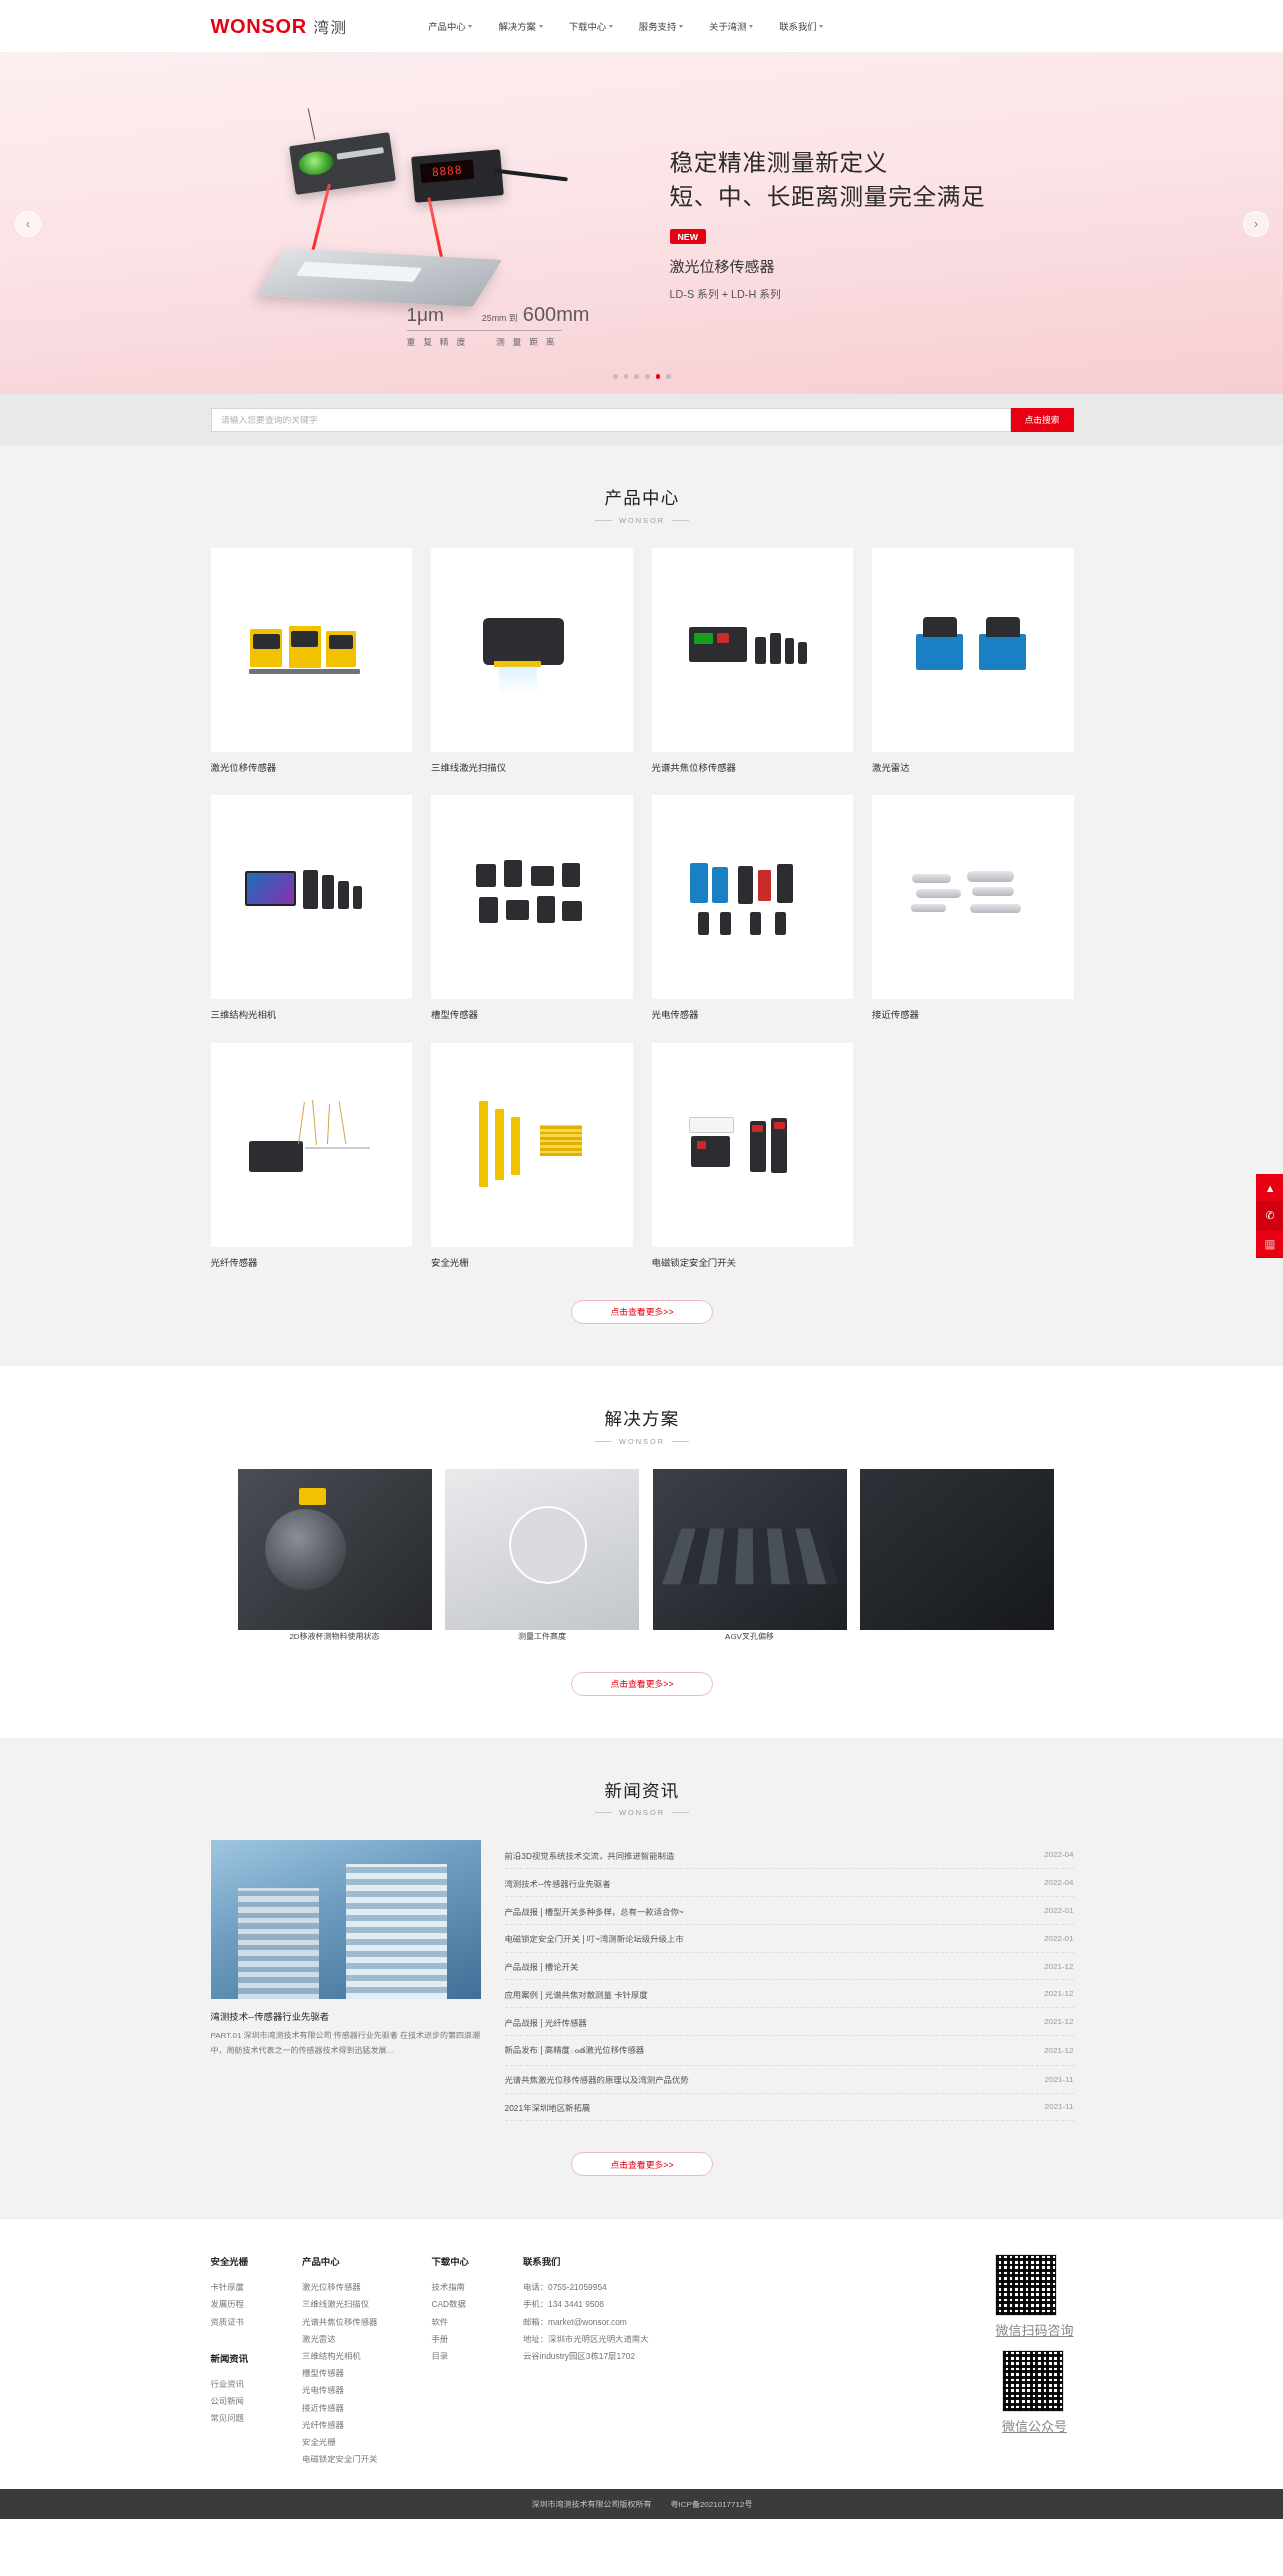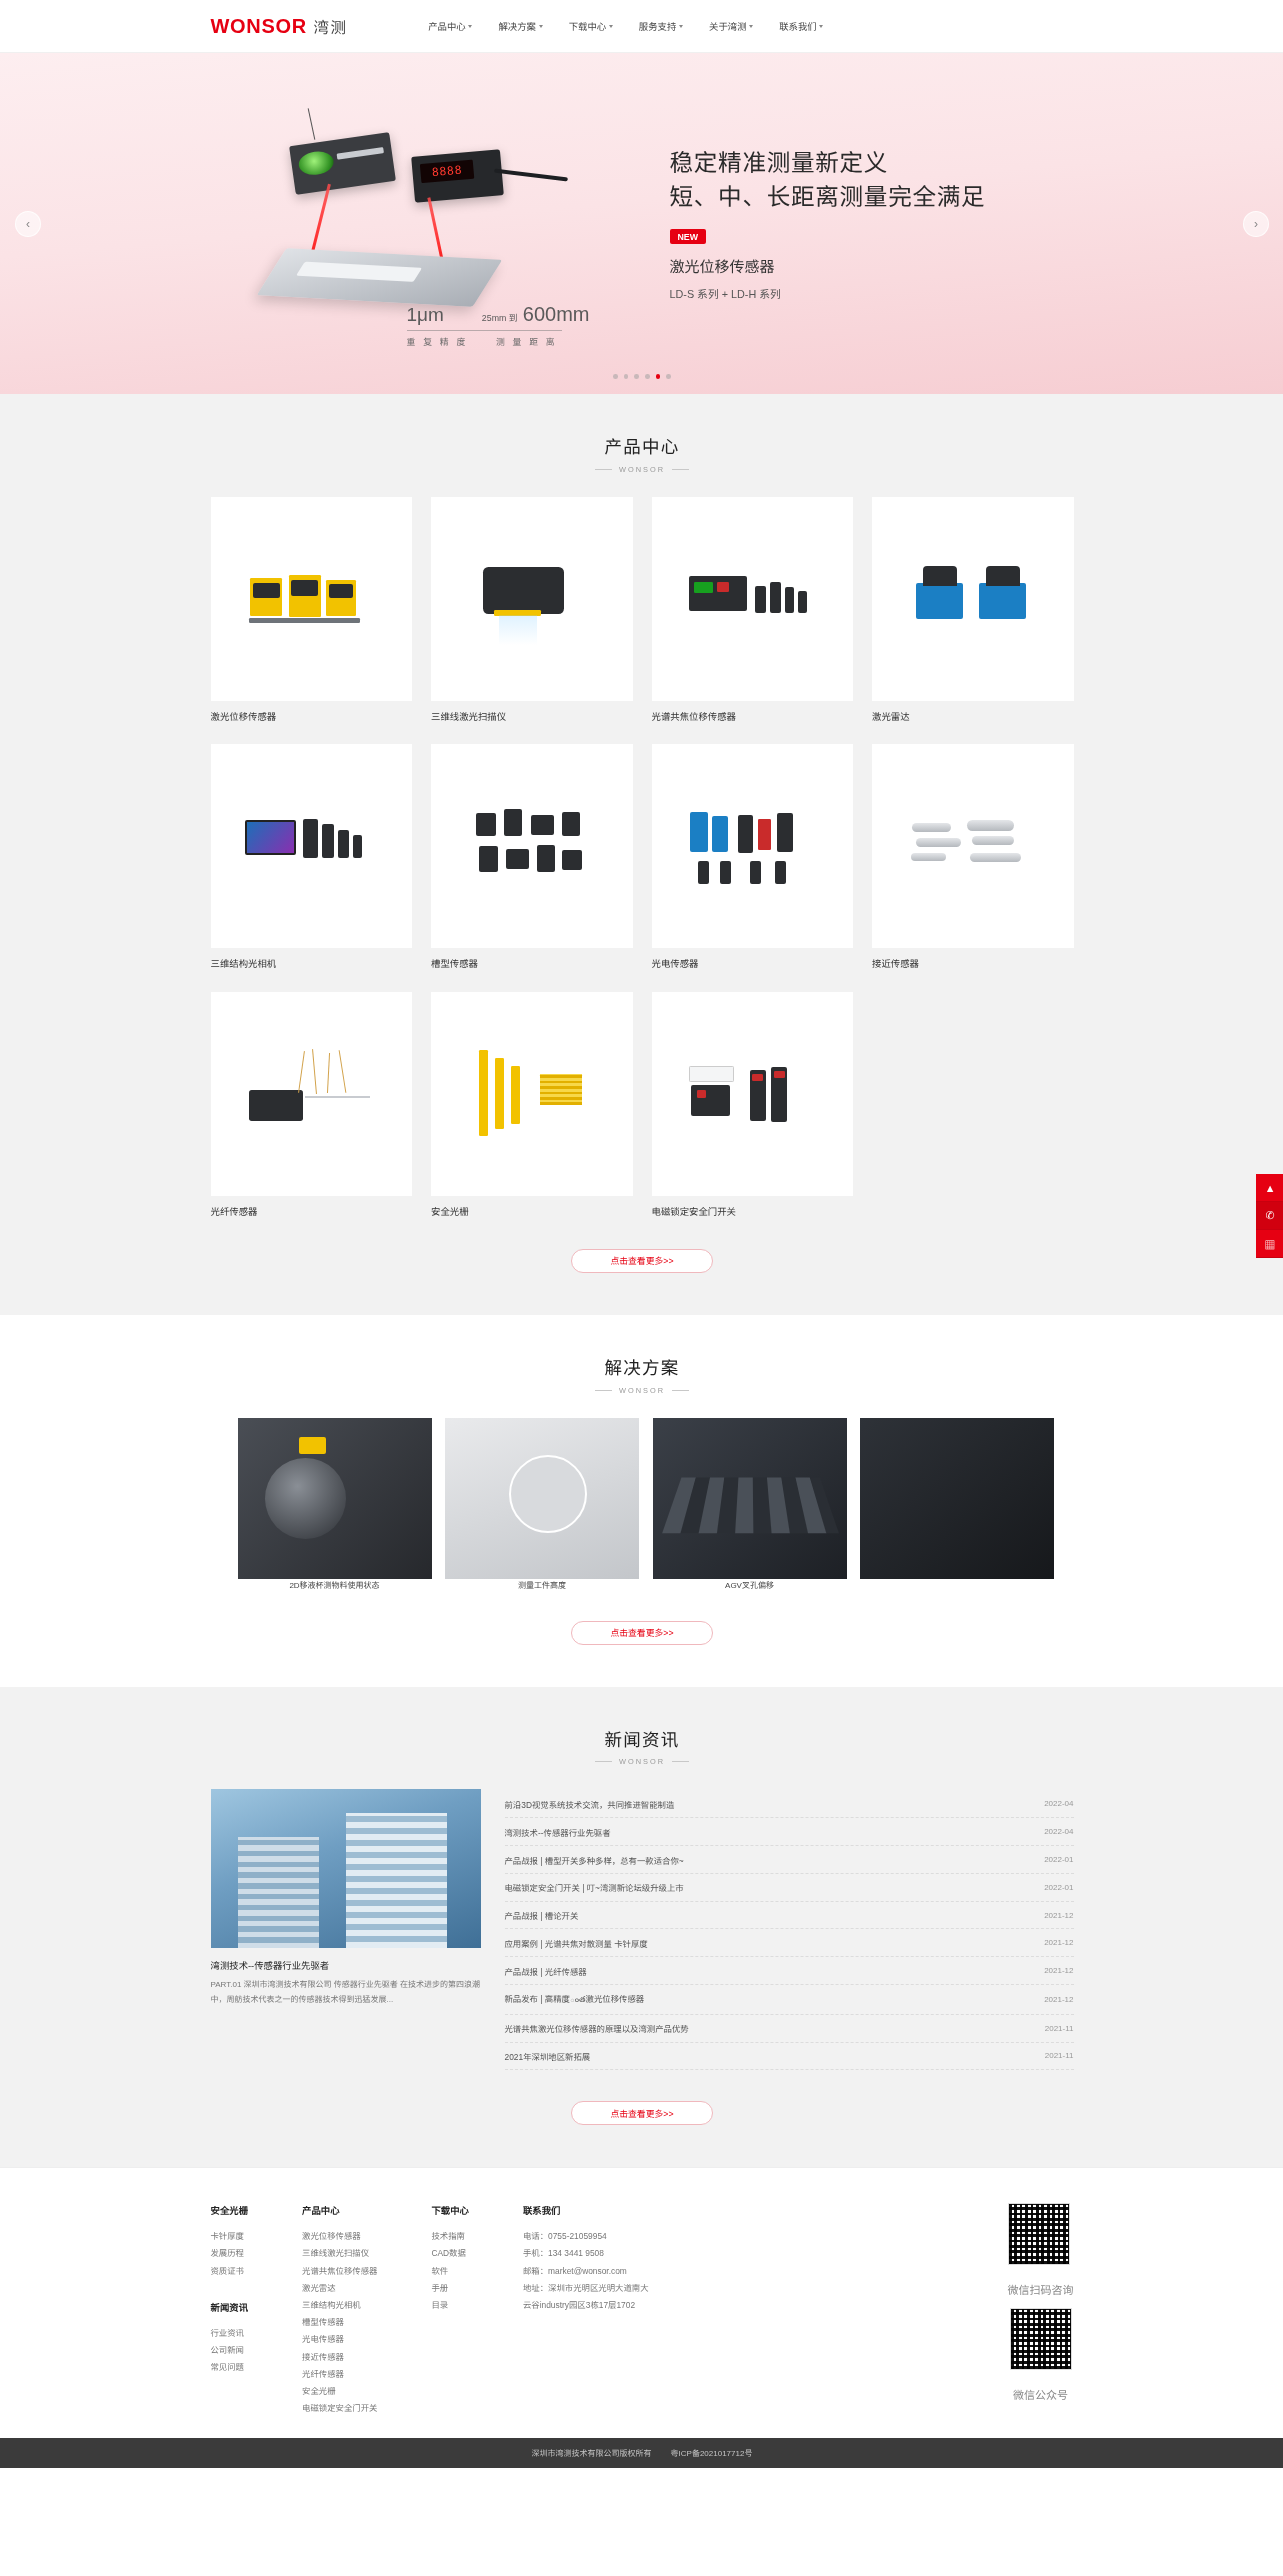--- a/index.html
+++ b/index.html
@@ -331,21 +331,21 @@
   .foot-qr { margin-left: auto; display: flex; flex-direction: column; gap: 10.8px; align-items: center; }
   .qr {
     width: 62px; height: 62px;
     background-color: #fff;
     background-image:
       repeating-linear-gradient(0deg,#111 0 2.7px,transparent 2.7px 5.4px),
       repeating-linear-gradient(90deg,#111 0 2.7px,transparent 2.7px 5.4px);
     background-blend-mode: multiply;
     border: 0.7px solid #ddd;
   }
-  .qr-cap { font-size: 11px; color: #888; margin-top: 16px; text-align: center; }
+  .qr-cap { font-size: 13px; color: #888; margin-top: 4px; text-align: center; text-decoration: underline; }
   .copyright {
     background: #3b3b3b; color: #c4c4c4; font-size: 8px;
     height: 30px; display: flex; align-items: center; justify-content: center;
     gap: 19px;
   }
 
   
   .float-bar {
     position: absolute; right: 0; top: 1174px;
     width: 28px; display: flex; flex-direction: column; z-index: 50;
@@ -439,20 +439,26 @@
   <div class="hero-dots">
     <span class="dot"></span>
     <span class="dot"></span>
     <span class="dot"></span>
     <span class="dot"></span>
     <span class="dot active"></span>
     <span class="dot"></span>
   </div>
 </div>
 
+<div class="searchbar">
+  <div class="search-wrap">
+    <input class="search-input" type="text" placeholder="请输入您要查询的关键字" style="">
+    <button class="search-btn">点击搜索</button>
+  </div>
+</div>
 
 <div class="section sec-prod">
   <div class="sec-head">
     <div class="sec-title">产品中心</div>
     <div class="sec-sub">
           <span>WONSOR</span>
         </div>
   </div>
   <div class="container">
     <div class="prod-grid">

